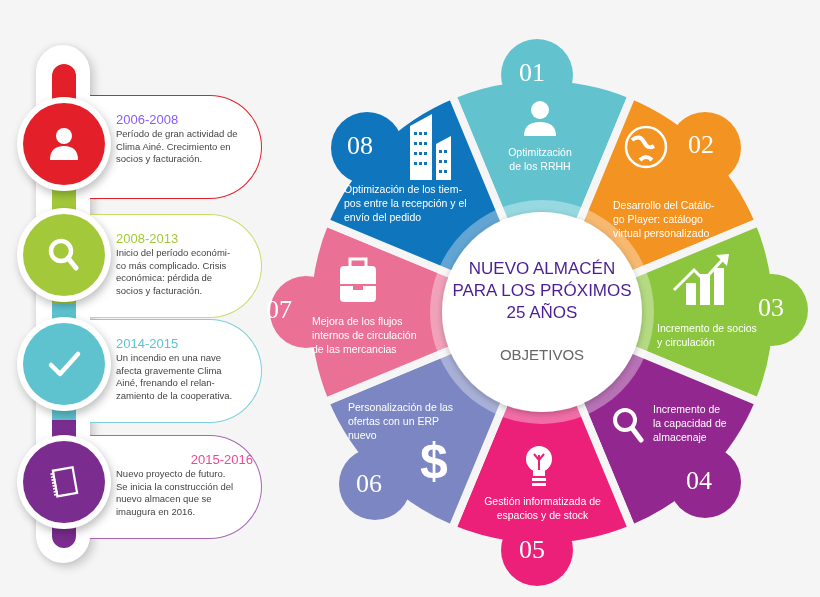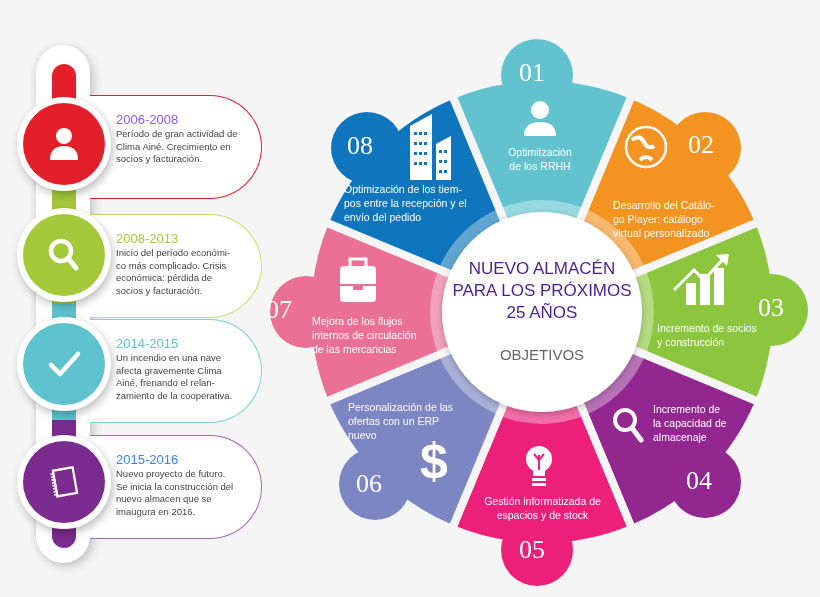--- a/index.html
+++ b/index.html
@@ -74,21 +74,21 @@
 </div>
 <div class="node" style="top:317px;">
   <div class="node-inner" style="background:#5ec3cf;">
     <svg width="42" height="42" viewBox="0 0 42 42">
         <path d="M8 22 L17 31 L35 11" fill="none" stroke="#fff" stroke-width="4.5" stroke-linecap="round" stroke-linejoin="round"></path>
       </svg>
   </div>
 </div>
 
 <div class="card" style="top:435px;border-color:#a865b5;">
-  <div class="yr" style="color:#3b82f6;">2015-2016</div>
+  <div class="yr" style="color:#ec4899;text-align:right;">2015-2016</div>
   <div class="desc">
     <div>Nuevo proyecto de futuro.</div>
     <div>Se inicia la construcción del</div>
     <div>nuevo almacen que se</div>
     <div>imaugura en 2016.</div>
   </div>
 </div>
 <div class="node" style="top:435px;">
   <div class="node-inner" style="background:#7b2c8f;">
     <svg width="40" height="40" viewBox="0 0 40 40">
@@ -218,21 +218,21 @@
   <div>Optimitzación</div>
     <div>de los RRHH</div>
 </div>
 <div class="wt" style="left:613px;top:198px;width:130px;">
   <div>Desarrollo del Catálo-</div>
     <div>go Player: catálogo</div>
     <div>virtual personalizado</div>
 </div>
 <div class="wt" style="left:657px;top:321px;width:120px;">
   <div>Incremento de socios</div>
-    <div>y construcción</div>
+    <div>y circulación</div>
 </div>
 <div class="wt" style="left:653px;top:402px;width:100px;">
   <div>Incremento de</div>
     <div>la capacidad de</div>
     <div>almacenaje</div>
 </div>
 <div class="wt" style="left:470px;top:494px;width:145px;text-align:center;">
   <div>Gestión informatizada de</div>
     <div>espacios y de stock</div>
 </div>

